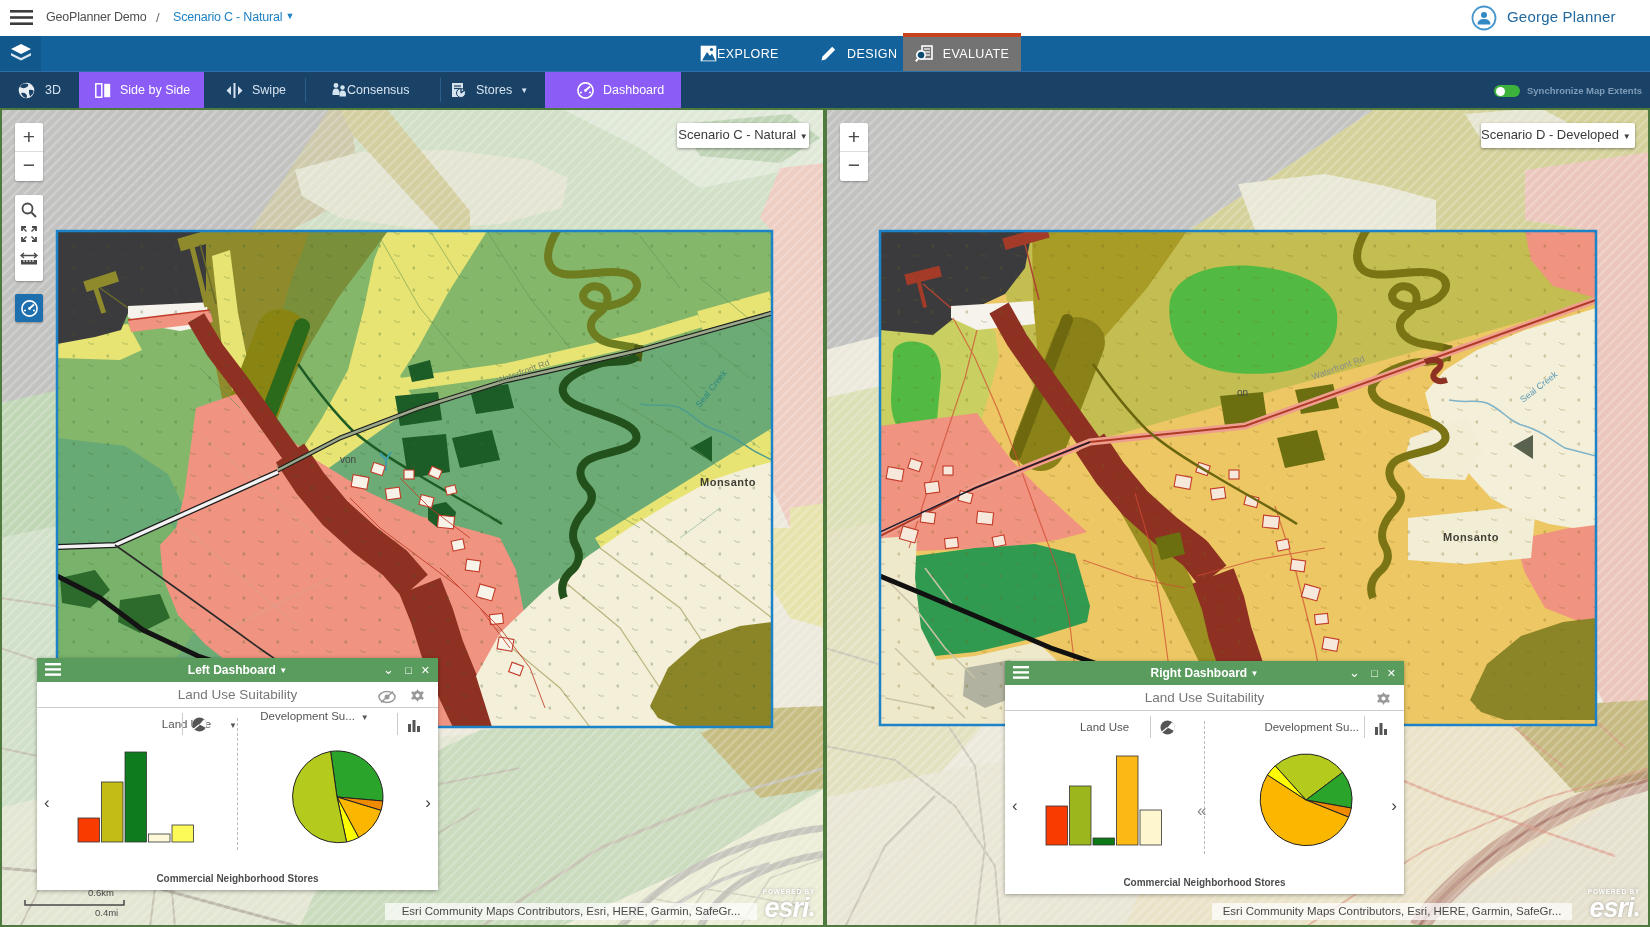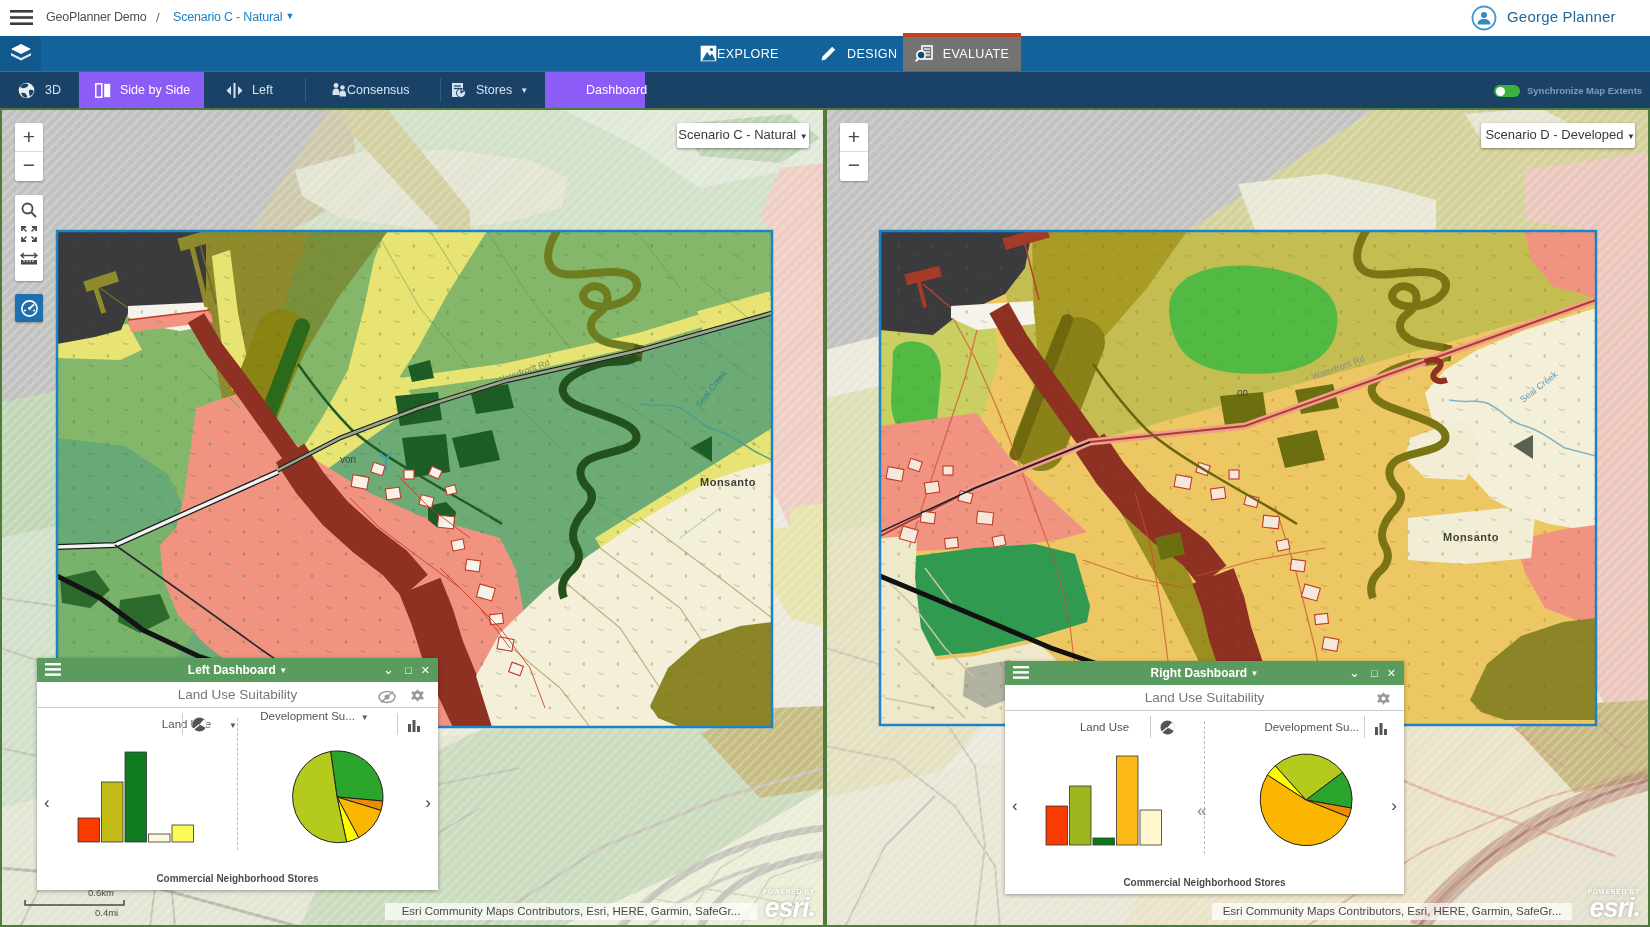--- a/index.html
+++ b/index.html
@@ -82,21 +82,21 @@
         <rect x="0.8" y="0.8" width="6" height="13.4" fill="none" stroke="#fff" stroke-width="1.5"></rect>
         <rect x="9.2" y="0.8" width="6" height="13.4" fill="#fff"></rect>
       </svg>
     <span style="margin-left:9px">Side by Side</span>
   </div>
   <div class="tbtn" style="left:226px">
     <svg width="17" height="15" viewBox="0 0 17 15">
         <path d="M5 3 L0.5 7.5 L5 12 Z M12 3 L16.5 7.5 L12 12 Z" fill="#d6e4f0"></path>
         <rect x="7.5" y="0" width="2" height="15" fill="#d6e4f0"></rect>
       </svg>
-    <span style="margin-left:9px">Left</span>
+    <span style="margin-left:9px">Swipe</span>
   </div>
   <div class="tbtn" style="left:332px">
     <svg width="15" height="16" viewBox="0 0 15 16">
         <circle cx="4" cy="3.5" r="2.4" fill="#d6e4f0"></circle>
         <path d="M0.5 11 Q0.5 6.5 4 6.5 Q7.5 6.5 7.5 11 L7.5 13 L0.5 13 Z" fill="#d6e4f0"></path>
         <circle cx="10.5" cy="5.5" r="2.2" fill="#d6e4f0"></circle>
         <path d="M7.5 13 Q7.2 8.5 10.5 8.5 Q14 8.5 14 12.5 L14 14.5 L7.5 14.5 Z" fill="#d6e4f0"></path>
       </svg>
     <span style="">Consensus</span>
   </div>
@@ -104,21 +104,21 @@
     <svg width="16" height="17" viewBox="0 0 16 17">
         <rect x="1" y="1" width="11" height="14" fill="#d6e4f0"></rect>
         <line x1="3" y1="4" x2="10" y2="4" stroke="#1a4166" stroke-width="1.2"></line>
         <line x1="3" y1="6.5" x2="10" y2="6.5" stroke="#1a4166" stroke-width="1.2"></line>
         <circle cx="10" cy="11" r="4.5" fill="#d6e4f0" stroke="#1a4166" stroke-width="1"></circle>
         <path d="M10 11 L13.5 8 M10 11 L10 7" stroke="#1a4166" stroke-width="1.3"></path>
       </svg>
     <span style="margin-left:9px">Stores</span>
     <span style="margin-left:8px;font-size:8px">▼</span>
   </div>
-  <div class="tbtn greenbtn" style="left:545px;width:100px;padding-left:32px">
+  <div class="tbtn greenbtn" style="left:545px;width:136px;padding-left:32px">
     <svg width="17" height="17" viewBox="0 0 17 17">
         <circle cx="8.5" cy="8.5" r="7.6" fill="none" stroke="#fff" stroke-width="1.6"></circle>
         <path d="M8.5 8.5 L13 4.5" stroke="#fff" stroke-width="1.8"></path>
         <circle cx="8.5" cy="8.5" r="1.4" fill="#fff"></circle>
         <path d="M3 10.5 L5 10.5 M12 10.5 L14 10.5" stroke="#fff" stroke-width="1.3"></path>
       </svg>
     <span style="margin-left:9px">Dashboard</span>
   </div>
   <div class="abs" style="left:305px;top:6px;width:1px;height:24px;background:#2d5e8c"></div>
   <div class="abs" style="left:440px;top:6px;width:1px;height:24px;background:#2d5e8c"></div>
@@ -513,21 +513,21 @@
         <path d="M3 10.5 L5 10.5 M12 10.5 L14 10.5" stroke="#fff" stroke-width="1.3"></path>
       </svg>
     </div>
 
 <div class="whitebox" style="left:840px;top:15px;width:28px;height:58px">
 <div style="text-align:center;font-size:21px;color:#4a4a4a;line-height:28px">+</div>
 <div style="border-top:1px solid #ddd;text-align:center;font-size:21px;color:#4a4a4a;line-height:26px">−</div>
     </div>
 
 <div class="whitebox" style="left:677px;top:15px;width:132px;height:25px;text-align:center;font-size:13px;color:#3a3a3a;line-height:24px;box-shadow:0 1px 3px rgba(0,0,0,.4)">Scenario C - Natural <span style="font-size:8px">▼</span></div>
-<div class="whitebox" style="left:1481px;top:15px;width:154px;height:25px;text-align:right;font-size:13px;color:#3a3a3a;line-height:24px;box-shadow:0 1px 3px rgba(0,0,0,.4)">Scenario D - Developed <span style="font-size:8px">▼</span></div>
+<div class="whitebox" style="left:1481px;top:15px;width:154px;height:25px;text-align:left;font-size:13px;color:#3a3a3a;line-height:24px;box-shadow:0 1px 3px rgba(0,0,0,.4)">Scenario D - Developed <span style="font-size:8px">▼</span></div>
 <div class="panel" style="left:37px;top:550px;width:401px;height:232px">
 <div class="ptitle"><svg style="position:absolute;left:8px;top:5px" width="16" height="13">
           <rect width="16" height="2.4" fill="#fff"></rect>
           <rect y="5.2" width="16" height="2.4" fill="#fff"></rect>
           <rect y="10.4" width="16" height="2.4" fill="#fff"></rect>
         </svg>Left Dashboard <span style="font-size:8px;position:relative;top:-1px">▼</span>
 <span style="position:absolute;right:44px;top:0;font-weight:normal;font-size:13px">⌄</span>
 <span style="position:absolute;right:26px;top:0;font-weight:normal;font-size:11px">□</span>
 <span style="position:absolute;right:8px;top:0;font-weight:normal;font-size:11px">✕</span></div>
 <div style="position:relative;height:26px;border-bottom:1px solid #ccc">

